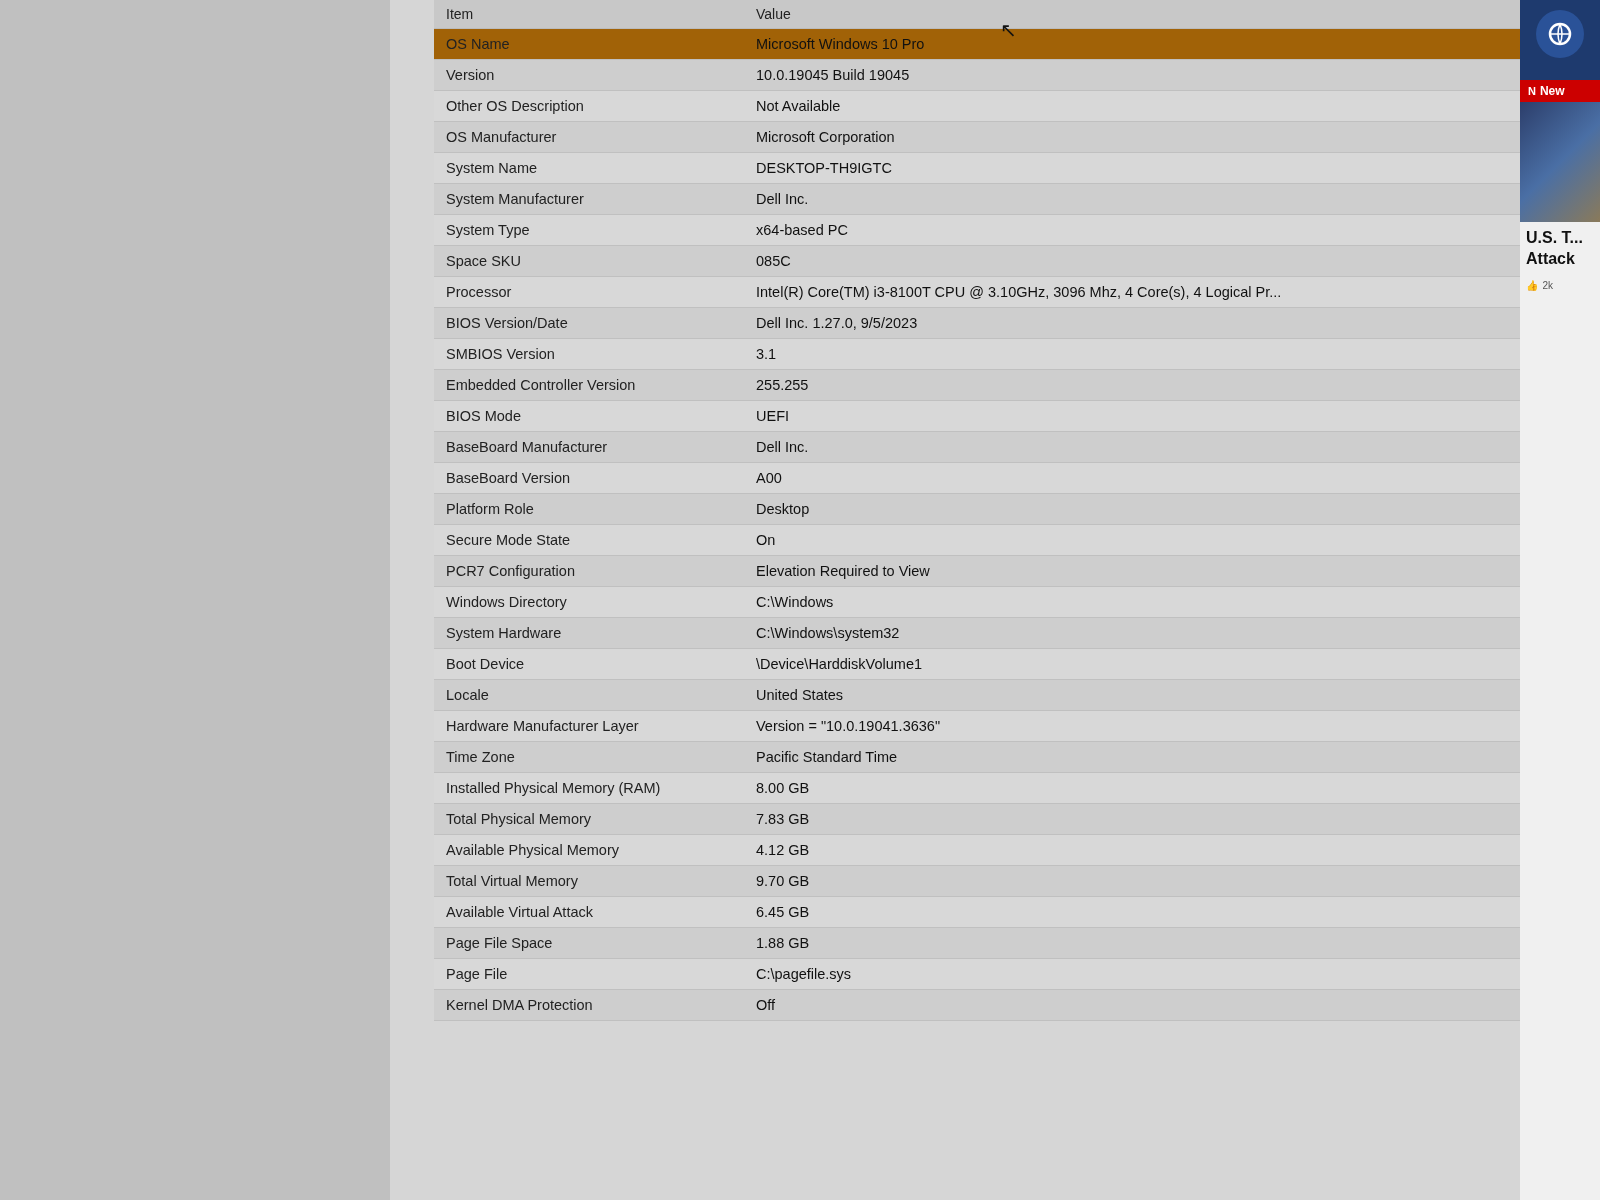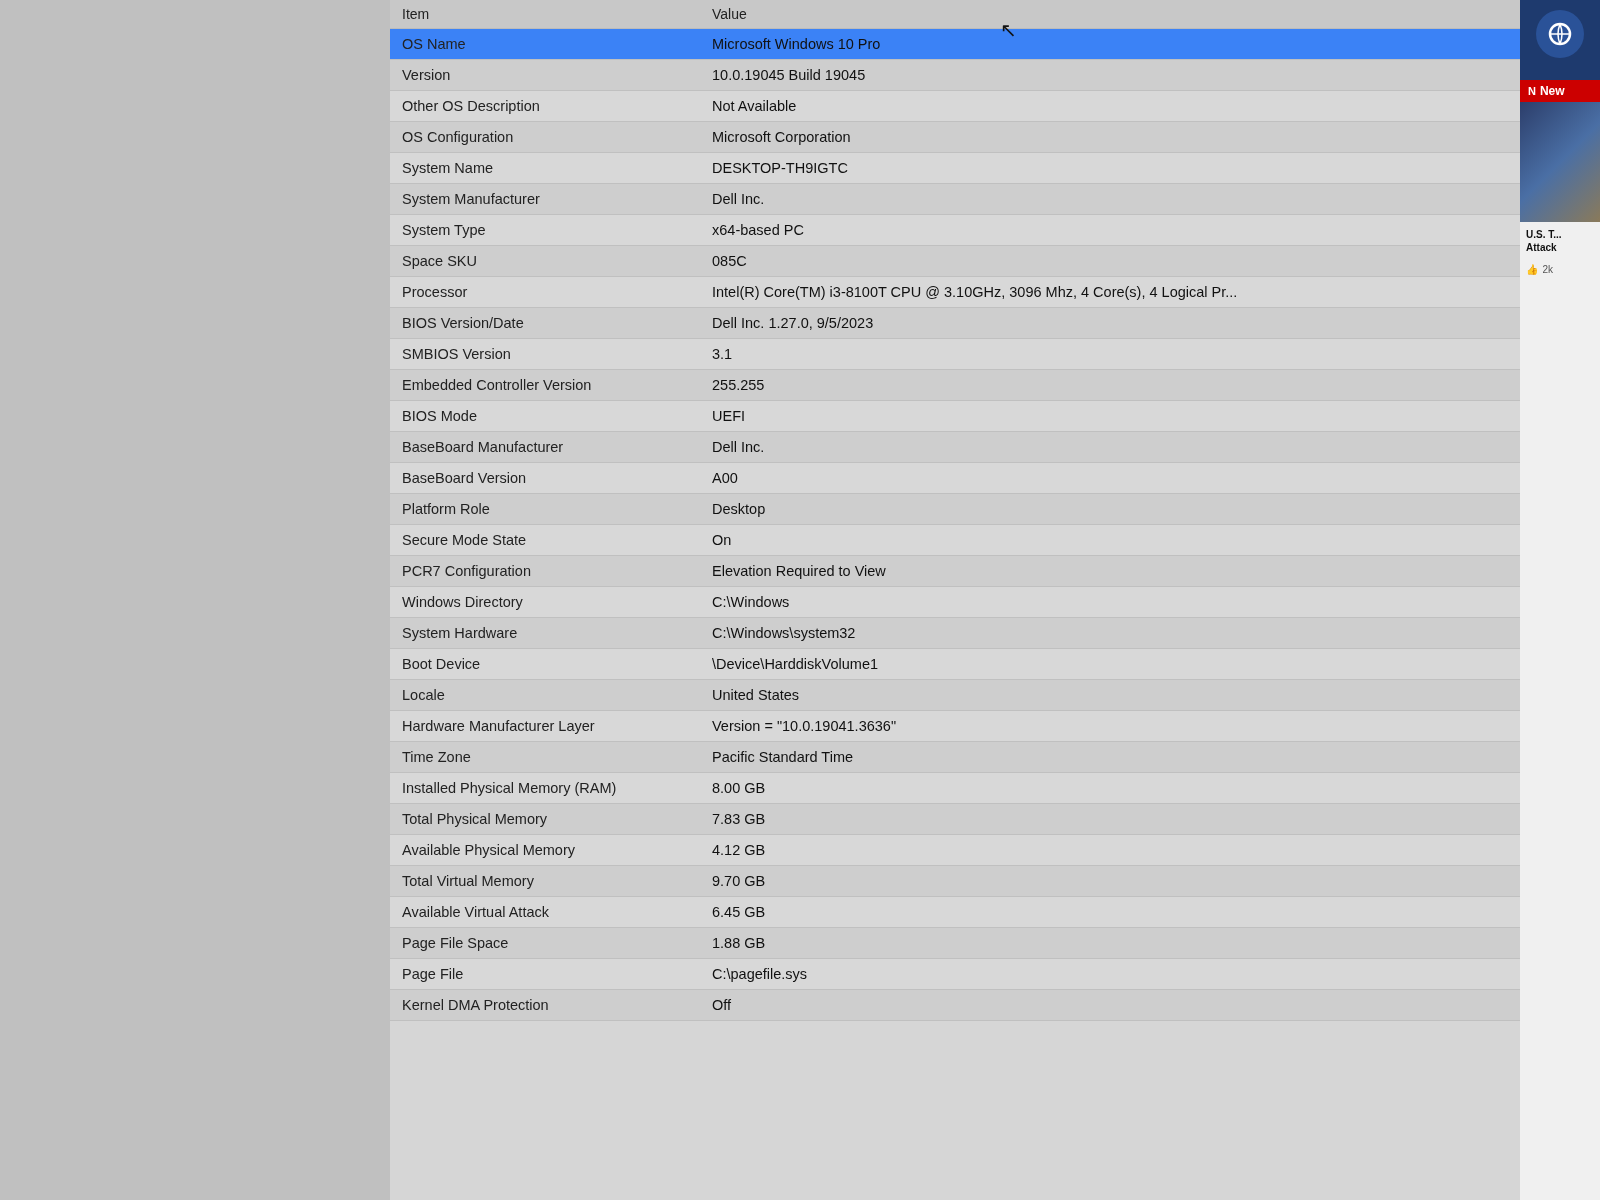--- a/index.html
+++ b/index.html
@@ -35,20 +35,21 @@
 
     .table-container {
       width: 100%;
       height: 100%;
       overflow: hidden;
     }
 
     table {
       width: 100%;
       border-collapse: collapse;
+      margin-left: 44px;
     }
 
     thead tr th {
       background-color: #c8c8c8;
       text-align: left;
       padding: 6px 12px;
       font-weight: 400;
       color: #222;
       border-bottom: 1px solid #bbb;
       font-size: 14px;
@@ -60,21 +61,21 @@
 
     tbody tr:nth-child(odd) {
       background-color: #d8d8d8;
     }
 
     tbody tr:nth-child(even) {
       background-color: #cecece;
     }
 
     tbody tr:first-child {
-      background-color: #3b82f6;
+      background-color: #a16207;
     }
 
     tbody td {
       padding: 7px 12px;
       color: #1a1a1a;
       font-size: 14.5px;
       vertical-align: middle;
     }
 
     tbody td:first-child {
@@ -133,21 +134,21 @@
     }
 
     .news-image {
       width: 100%;
       height: 120px;
       background: linear-gradient(135deg, #2c3e6b 0%, #4a6fa5 50%, #8a7a5a 100%);
     }
 
     .news-text {
       padding: 6px;
-      font-size: 10px;
+      font-size: 16px;
       font-weight: bold;
       color: #111;
       line-height: 1.3;
     }
 
     .news-footer {
       padding: 4px 6px;
       font-size: 10px;
       color: #555;
       display: flex;
@@ -187,21 +188,21 @@
           </tr>
           <tr>
             <td>Version</td>
             <td>10.0.19045 Build 19045</td>
           </tr>
           <tr>
             <td>Other OS Description</td>
             <td>Not Available</td>
           </tr>
           <tr>
-            <td>OS Configuration</td>
+            <td>OS Manufacturer</td>
             <td>Microsoft Corporation</td>
           </tr>
           <tr>
             <td>System Name</td>
             <td>DESKTOP-TH9IGTC</td>
           </tr>
           <tr>
             <td>System Manufacturer</td>
             <td>Dell Inc.</td>
           </tr>

